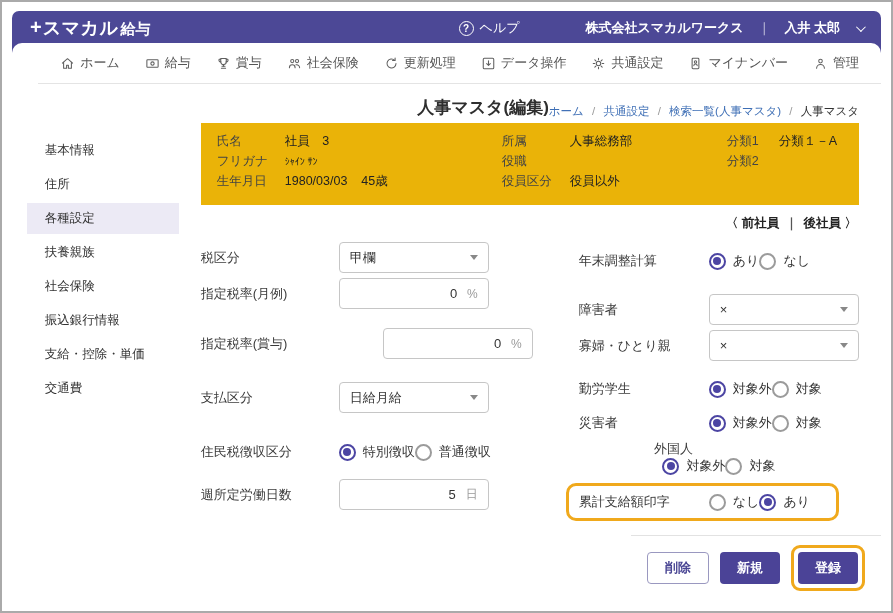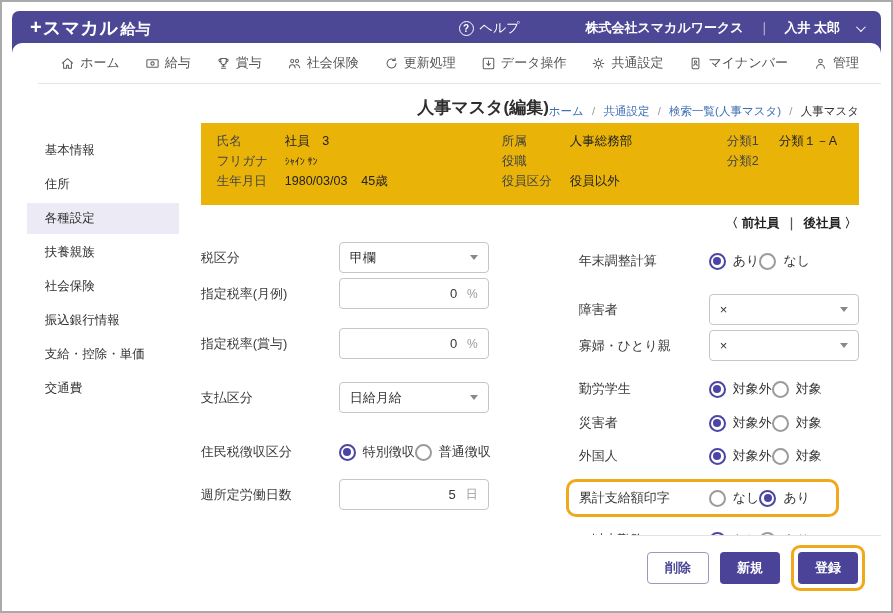--- a/index.html
+++ b/index.html
@@ -71,25 +71,25 @@
   .caret { width:0; height:0; border-left:4.5px solid transparent; border-right:4.5px solid transparent; border-top:5px solid #888; }
   .tinput { justify-content:flex-end; }
   .unit { color:#9a9a9a; font-size:12px; margin-left:10px; }
   .radios { display:flex; align-items:center; }
   .radio-opt { display:flex; align-items:center; gap:7px; font-size:13px; cursor:pointer; }
   .rdot { width:17px; height:17px; border-radius:50%; border:2px solid #9b9b9b; background:#fff; position:relative; flex-shrink:0; }
   .rdot.sel { border-color:#4c45a3; }
   .rdot.sel::after { content:""; position:absolute; top:2.5px; left:2.5px; right:2.5px; bottom:2.5px; border-radius:50%; background:#4c45a3; }
 
   
-  .mb-l0 { margin-bottom:5px; } .mb-l1 { margin-bottom:19px; } .mb-l2 { margin-bottom:23px; }
+  .mb-l0 { margin-bottom:5px; } .mb-l1 { margin-bottom:19px; } .mb-l2 { margin-bottom:23px;gap:44px; }
   .mb-l3 { margin-bottom:24px; } .mb-l4 { margin-bottom:12px; } .mb-l5 { margin-bottom:21px; }
   .mb-l6 { margin-bottom:10px; }
   .mb-r0 { margin-bottom:18px; } .mb-r1 { margin-bottom:5px; } .mb-r2 { margin-bottom:13px; }
-  .mb-r3 { margin-bottom:4px; } .mb-r4 { margin-bottom:3px; } .mb-r5 { margin-bottom:8px; }
+  .mb-r3 { margin-bottom:4px; } .mb-r4 { margin-bottom:3px; } .mb-r5 { margin-bottom:8px;flex-direction:column; }
   .mb-r6 { margin-bottom:8px; }
 
   
   .hl-row { border:3px solid #f0a91c; border-radius:10px; padding:7px 26px 7px 10px; margin-left:-13px; margin-right:20px; }
   .hl-btn { margin-left:auto; border:3px solid #f0a91c; border-radius:9px; padding:4px; }
 
   
   .footer { border-top:1px solid #e2e2e2; padding:9px 16px; display:flex; align-items:center; gap:11px; flex-shrink:0; }
   .btn { height:32px; padding:0 17px; border-radius:4px; font-size:13px; font-weight:bold; display:flex; align-items:center; cursor:pointer; }
   .btn-outline { background:#fff; border:1px solid #9a98c0; color:#4a4694; }

